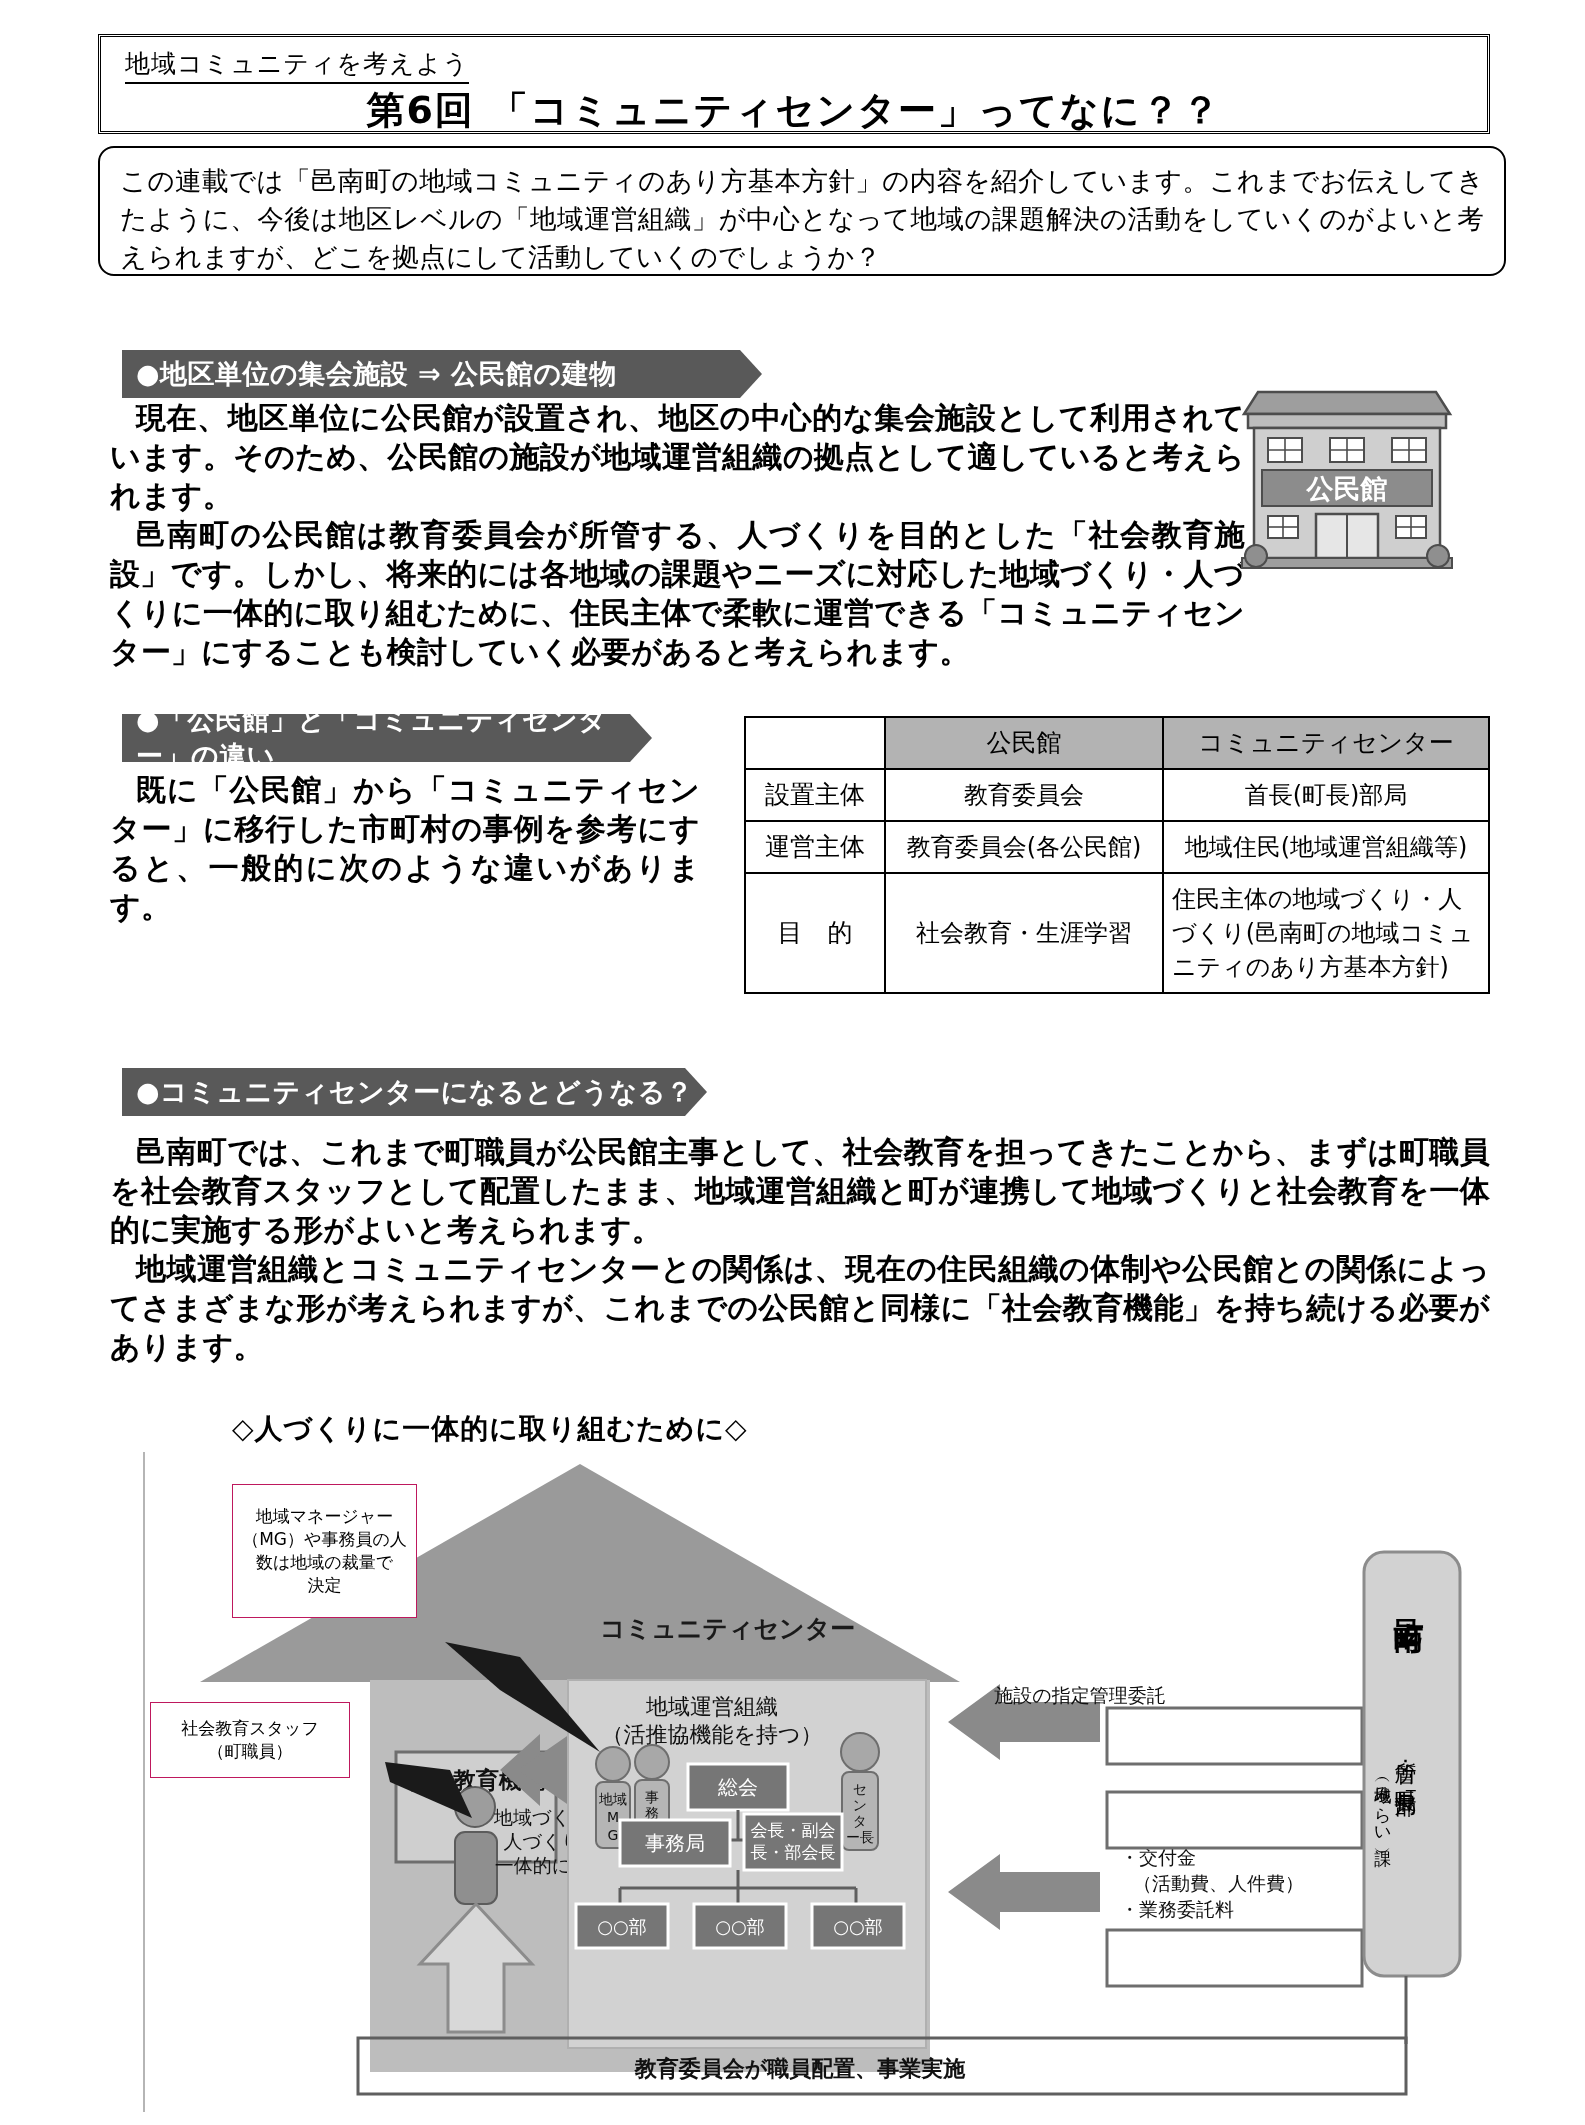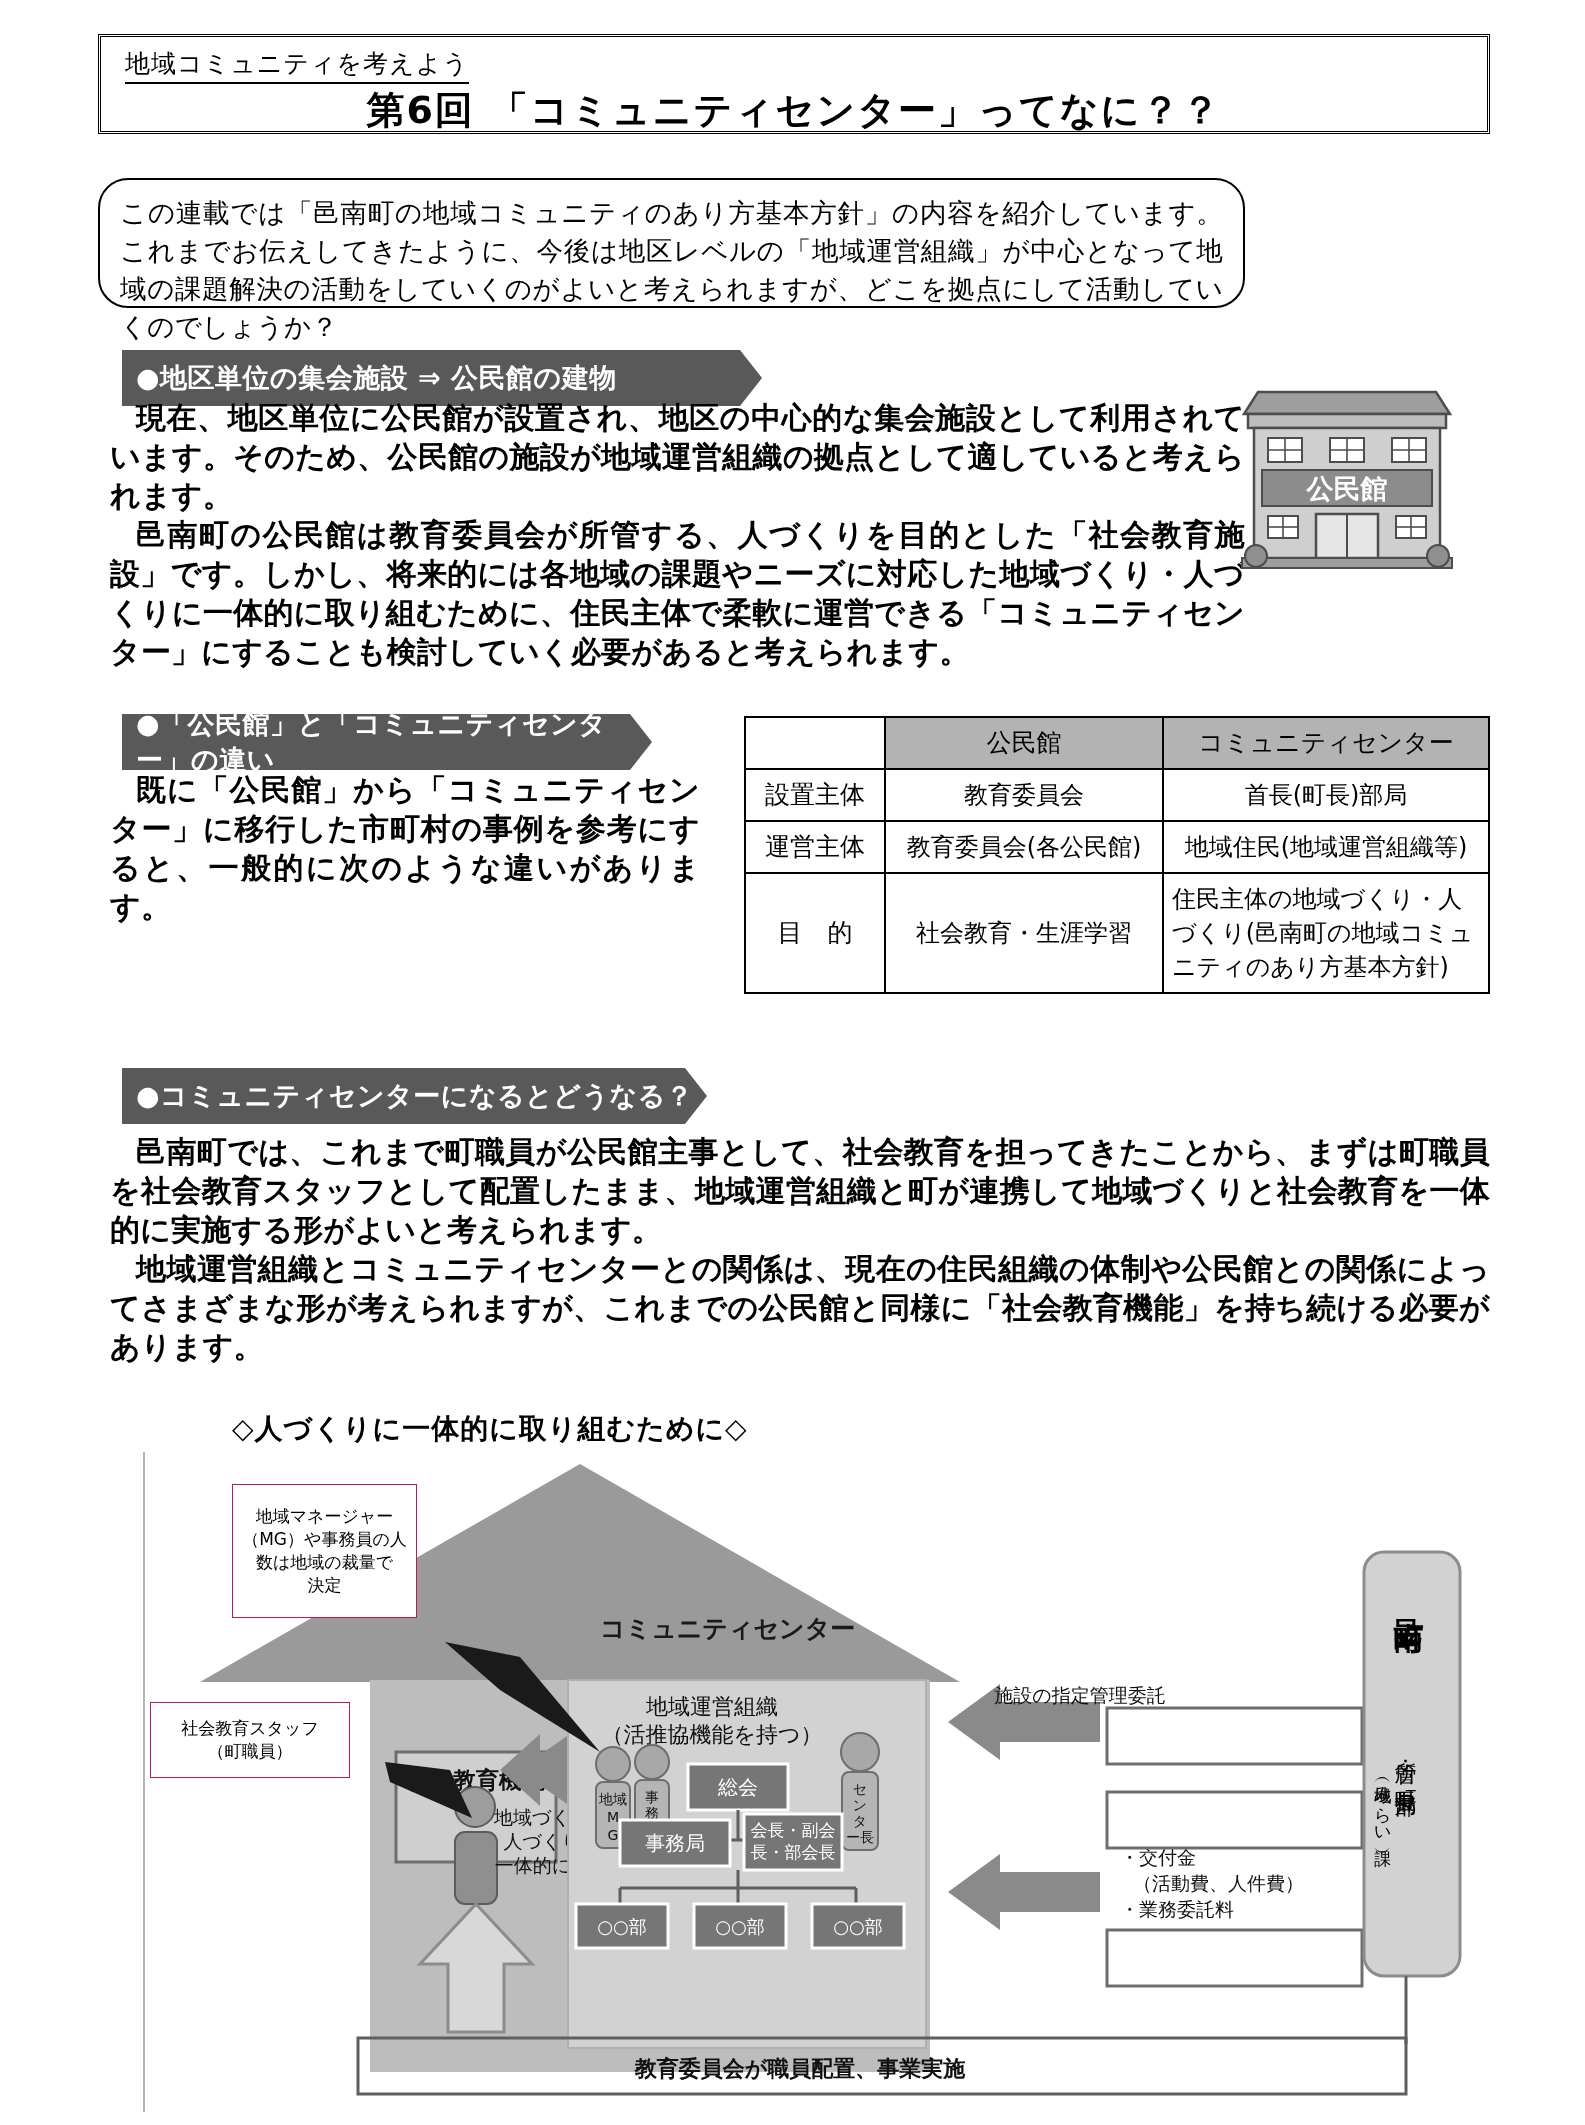--- a/index.html
+++ b/index.html
@@ -23,33 +23,32 @@
     border-bottom: 2px solid #000; padding-bottom: 2px;
     font-weight: 400;
   }
   .main-title {
     position: absolute; left: 0; right: 0; top: 48px;
     text-align: center; font-size: 38px; font-weight: bold; letter-spacing: 2px;
   }
 
   
   .intro-box {
-    position: absolute; left: 98px; top: 146px; width: 1147px; height: 130px;
-    border: 2.5px solid #000; border-radius: 30px; background: #fff;
+    position: absolute; left: 98px; top: 146px; width: 1408px; height: 130px;
+    border: 2.5px solid #000; border-radius: 16px; background: #fff;
     padding: 14px 20px 0 20px;
-    margin-top: 32px;
   }
   .intro-box p {
     font-size: 26.5px; line-height: 38px; text-align: justify;
     letter-spacing: 0.2px;
   }
 
   
   .ribbon {
-    position: absolute; height: 56px; background: #595959; color: #fff;
+    position: absolute; height: 48px; background: #595959; color: #fff;
     display: flex; align-items: center; padding-left: 14px;
     font-size: 27px; font-weight: bold; letter-spacing: 0.5px;
     clip-path: polygon(0 0, calc(100% - 22px) 0, 100% 50%, calc(100% - 22px) 100%, 0 100%);
   }
   #ribbon-1 { left: 122px; top: 350px; width: 640px; }
   #ribbon-2 { left: 122px; top: 714px; width: 530px; }
   #ribbon-3 { left: 122px; top: 1068px; width: 585px; }
 
   
   .body-text { position: absolute; font-size: 30px; line-height: 39px; text-align: justify; letter-spacing: 0.2px; font-weight: bold; }

